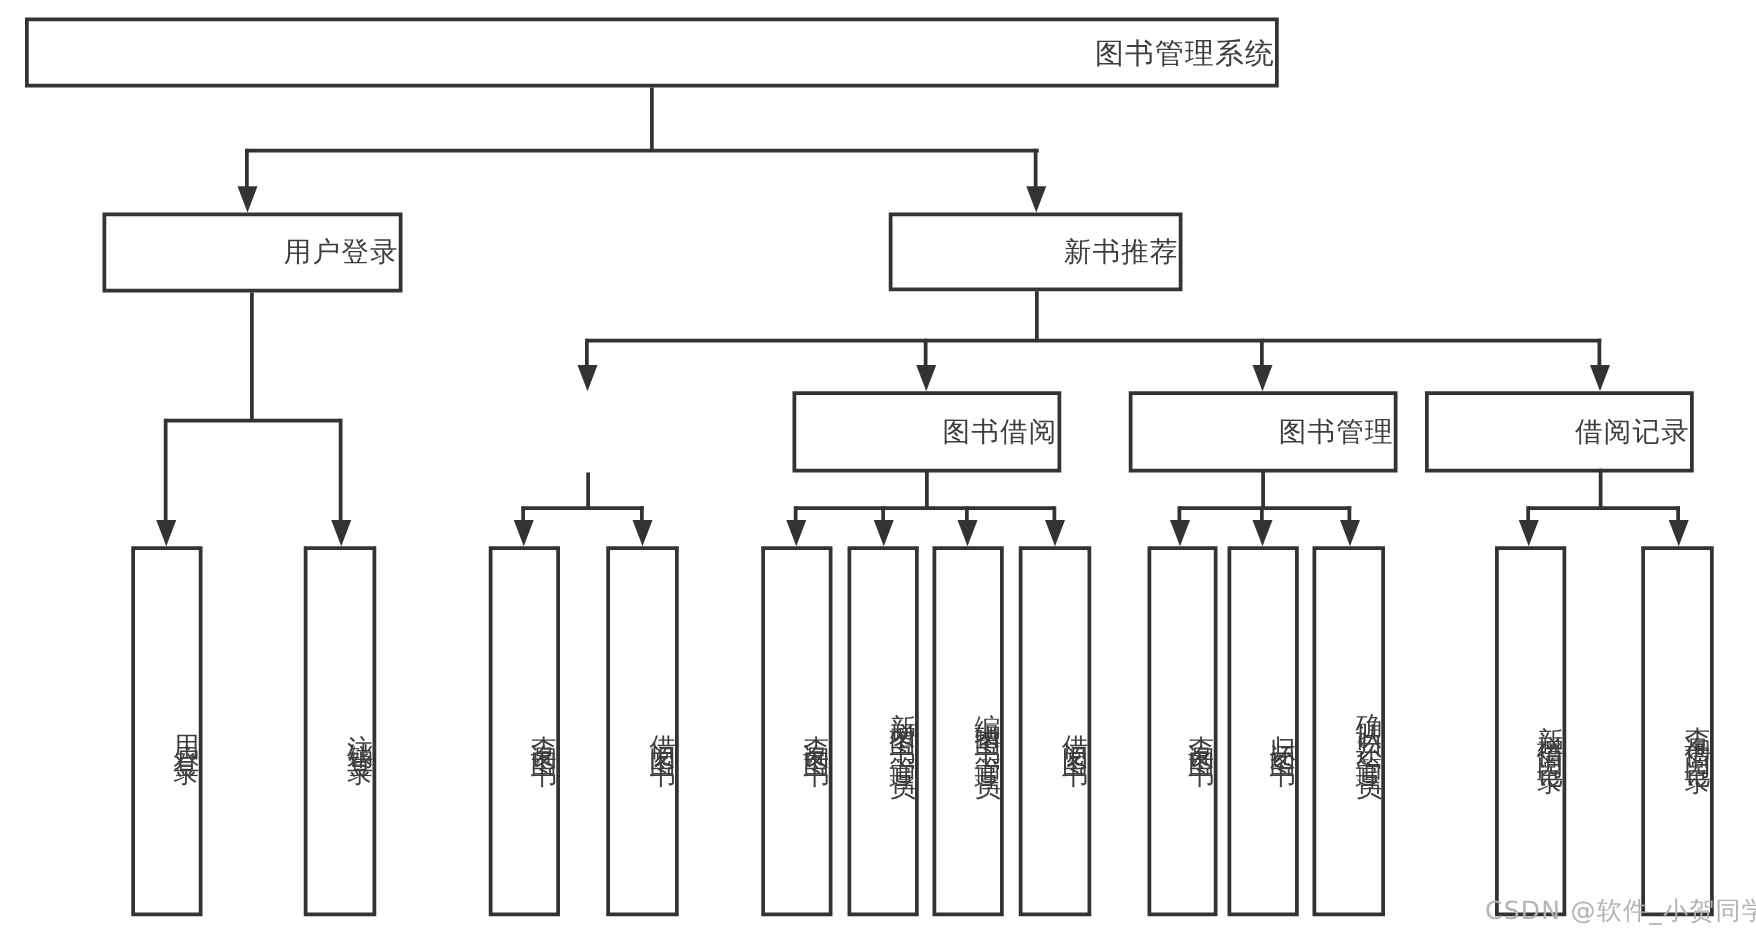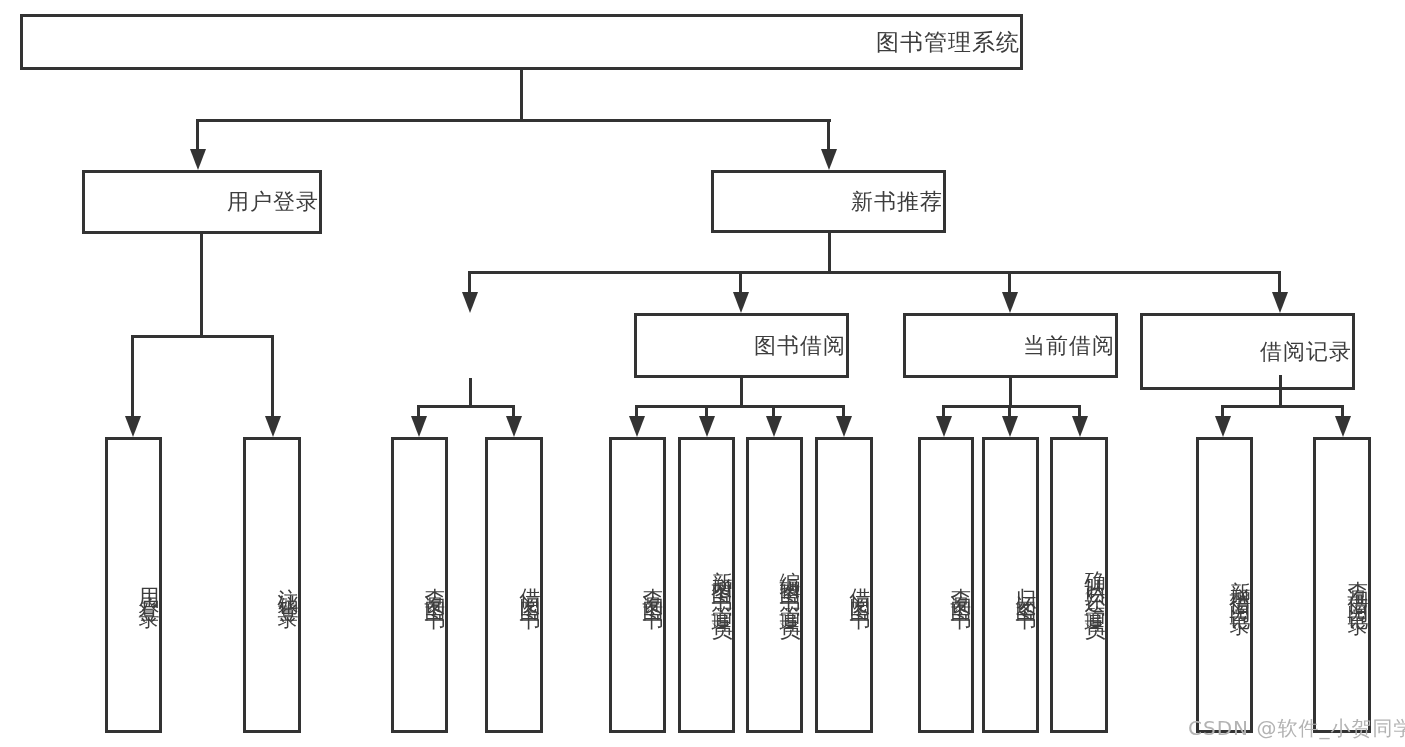--- a/index.html
+++ b/index.html
@@ -68,23 +68,23 @@
     <span>用户登录</span>
   </div>
   <div class="box hbox" style="left:711px; top:170px; width:235px; height:63px;">
     <span>新书推荐</span>
   </div>
 
   <div class="box hbox" style="left:634px; top:313px; width:215px; height:65px;">
     <span>图书借阅</span>
   </div>
   <div class="box hbox" style="left:903px; top:313px; width:215px; height:65px;">
-    <span>当前借阅</span>
+    <span>图书管理</span>
   </div>
-  <div class="box hbox" style="left:1140px; top:313px; width:215px; height:77px;padding-left:28px;">
+  <div class="box hbox" style="left:1140px; top:313px; width:215px; height:65px;padding-left:28px;">
     <span>借阅记录</span>
   </div>
 
   <div class="box vbox" style="left:105px; top:437px; width:57px; height:296px;">
     <span>用户登录</span>
   </div>
   <div class="box vbox" style="left:243px; top:437px; width:58px; height:296px;">
     <span>注销登录</span>
   </div>
 

